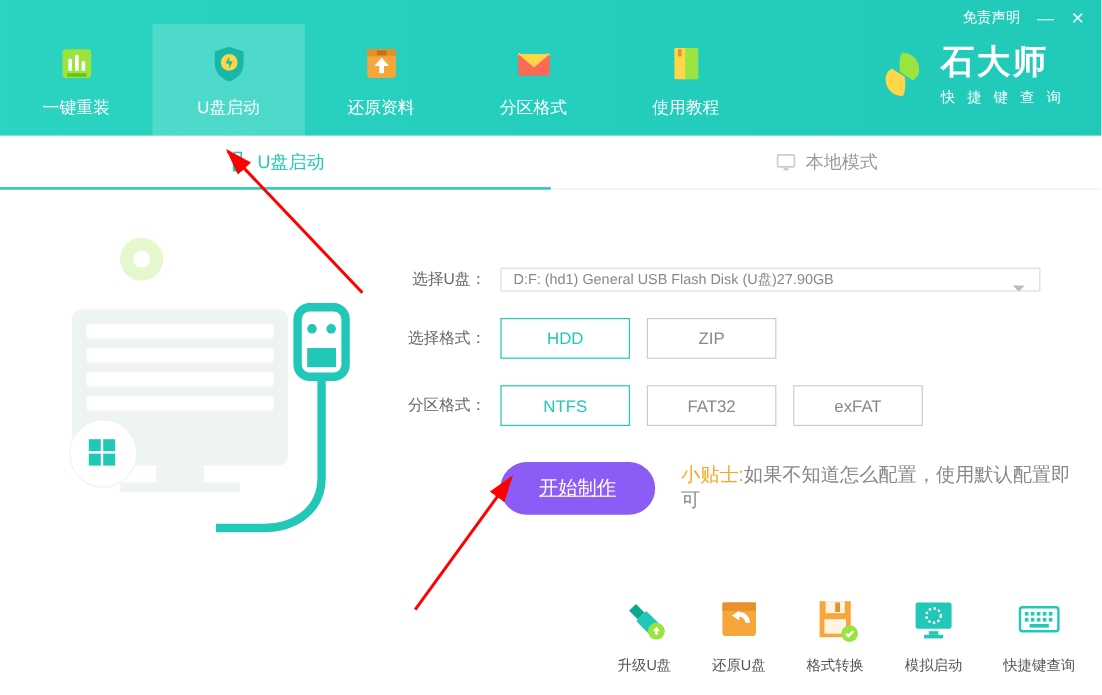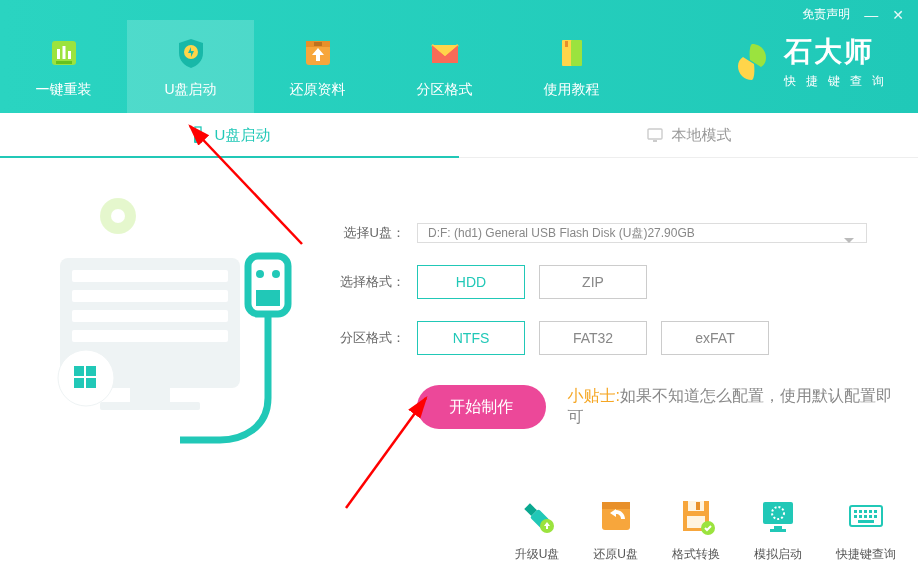--- a/index.html
+++ b/index.html
@@ -34,21 +34,21 @@
   .illustration { position: absolute; left: 30px; top: 20px; width: 270px; height: 300px; }
   .form { position: absolute; left: 320px; top: 65px; width: 560px; margin-left: 19px; }
   .form-row { display: flex; align-items: center; margin-bottom: 22px; }
   .form-label { width: 66px; font-size: 13px; color: #666; text-align: right; margin-right: 12px; }
   .select { flex: 1; max-width: 450px; height: 20px; border: 1px solid #ddd; display: flex; align-items: center; padding: 0 10px; color: #888; font: 12px monospace; cursor: pointer; position: relative; background: #fff; }
   .select::after { content: ""; position: absolute; right: 12px; top: 14px; border: 5px solid transparent; border-top-color: #bbb; }
   .opt-group { display: flex; gap: 14px; }
   .opt { width: 108px; height: 34px; border: 1px solid #ccc; display: flex; align-items: center; justify-content: center; font-size: 14px; color: #888; cursor: pointer; background: #fff; }
   .opt.selected { border-color: #21c8b7; color: #21c8b7; }
   .action-row { display: flex; align-items: center; margin-top: 30px; margin-left: 78px; gap: 22px; }
-  .primary-btn { width: 132px; height: 44px; border-radius: 22px; background: #ec4899; color: #fff; font-size: 16px; border: none; cursor: pointer; }
+  .primary-btn { width: 132px; height: 44px; border-radius: 22px; background: #8b5cf6; color: #fff; font-size: 16px; border: none; cursor: pointer; text-decoration: underline; }
   .tip { font-size: 16px; color: #888; }
   .tip-label { color: #f5a623; }
 
   
   .bottom { position: absolute; right: 22px; bottom: 16px; display: flex; gap: 34px; }
   .b-item { display: flex; flex-direction: column; align-items: center; gap: 10px; cursor: pointer; }
   .b-icon { width: 40px; height: 40px; display: flex; align-items: center; justify-content: center; }
   .b-label { font-size: 12px; color: #555; }
 
   

